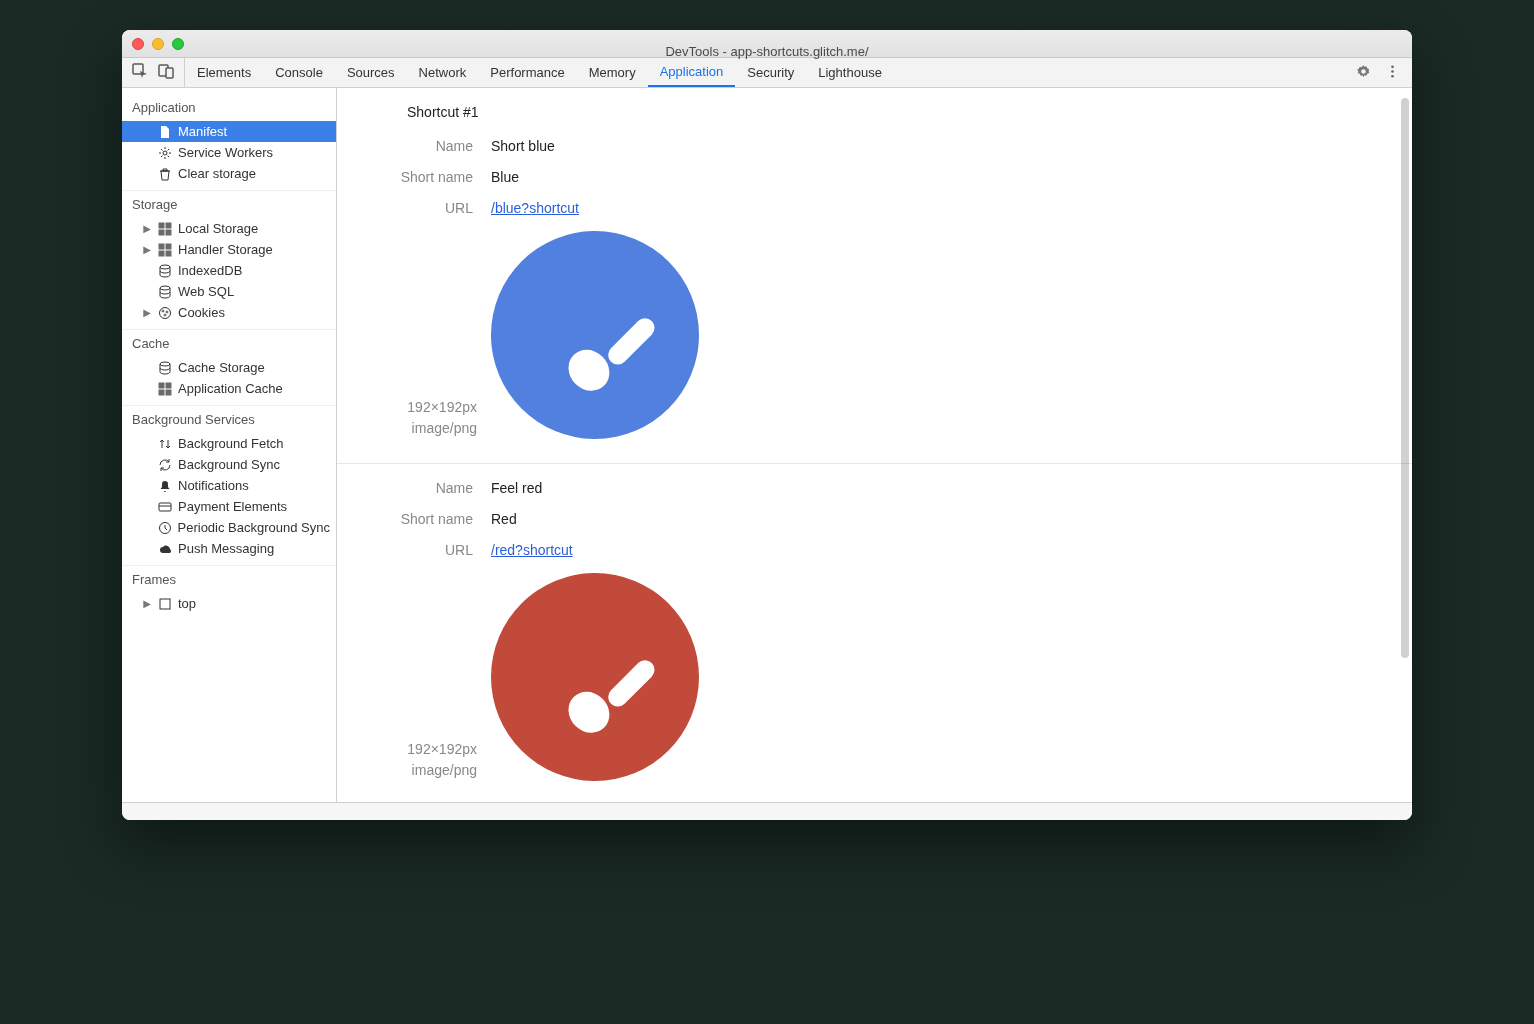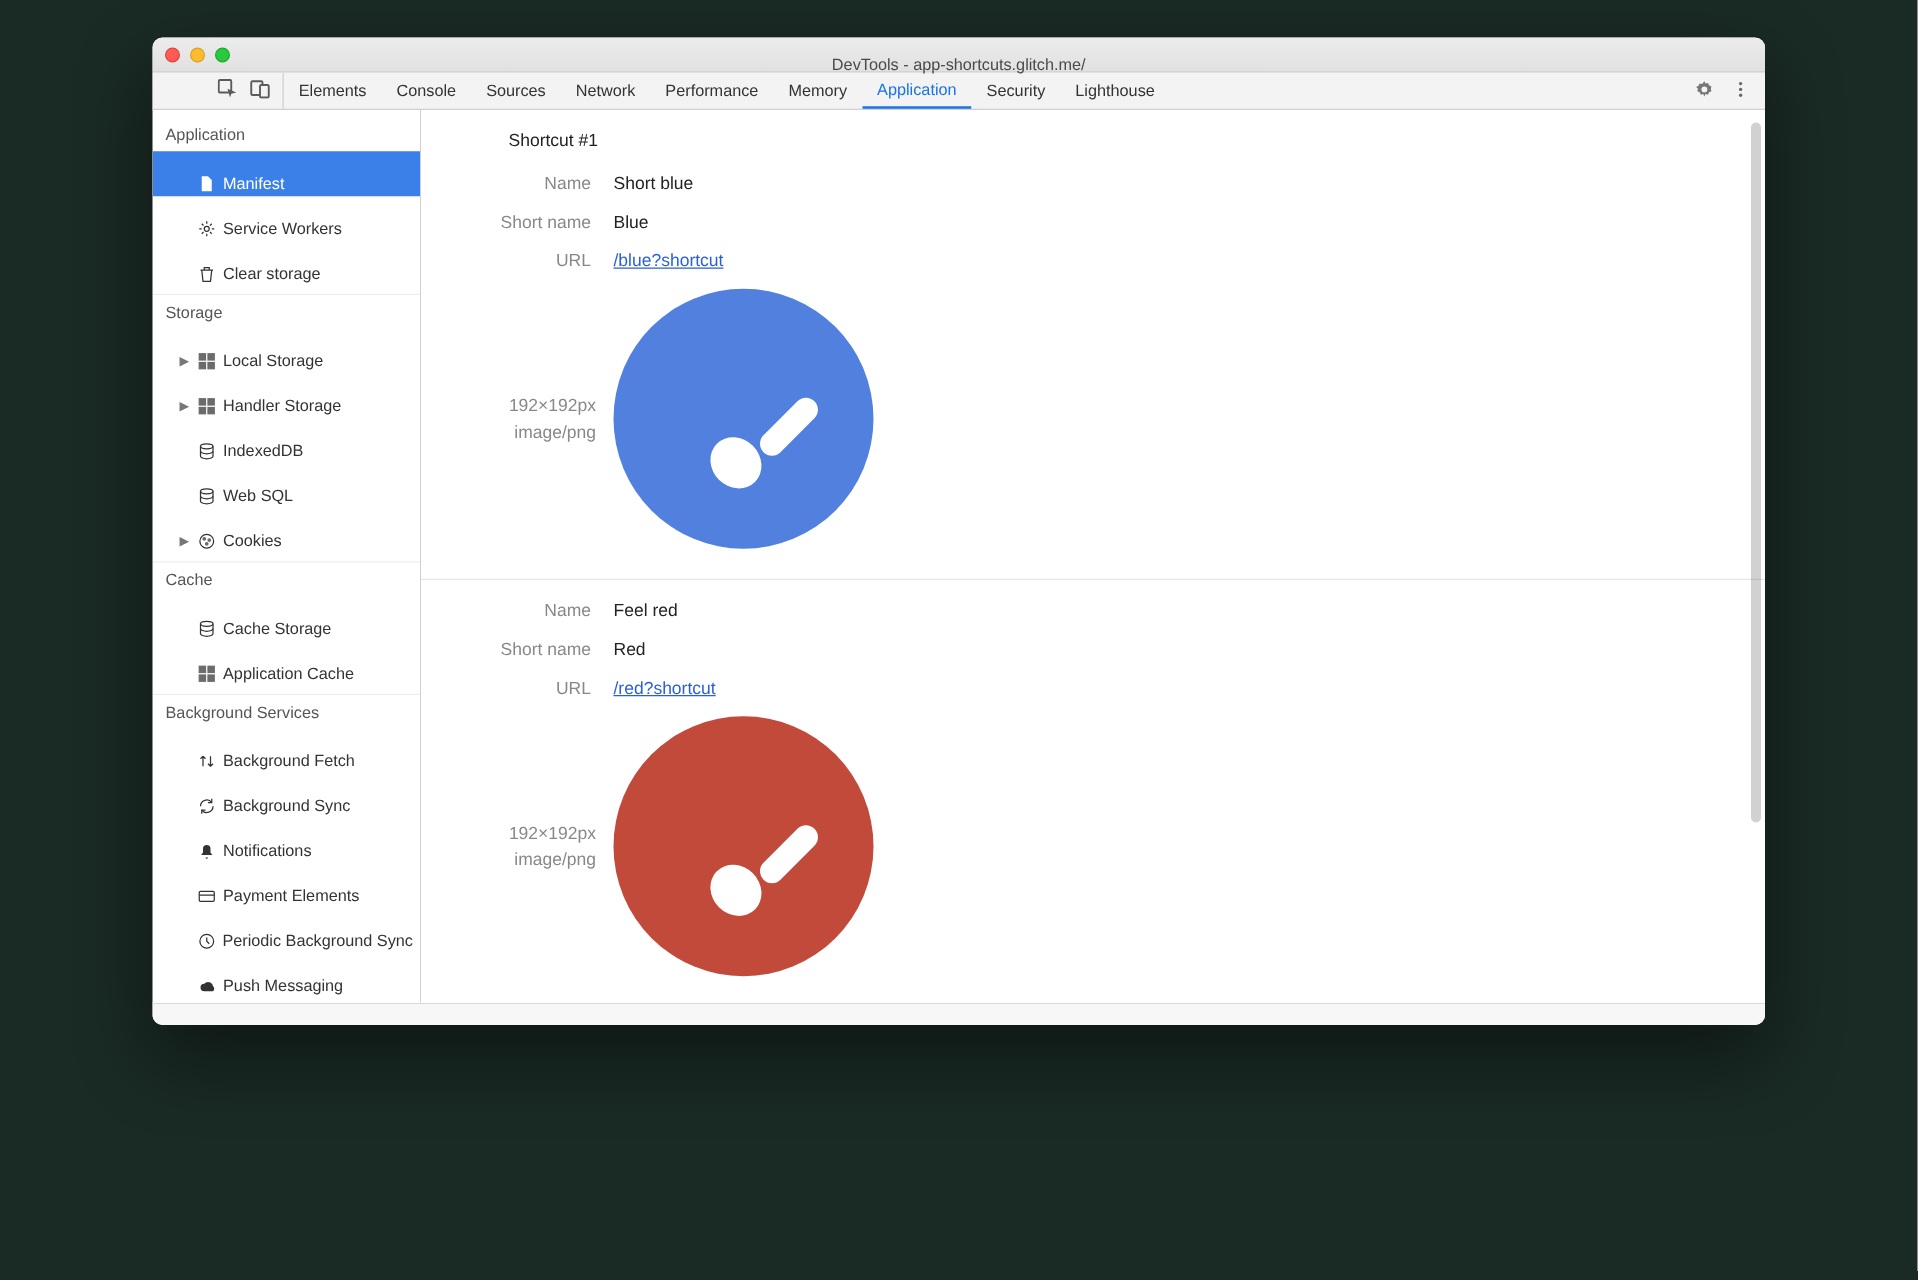--- a/index.html
+++ b/index.html
@@ -41,21 +41,20 @@
     font-size:13px; color:#4a4a4a; pointer-events:none;margin-top:16px;
   }
   .toolbar {
     height: 30px;
     background:#f3f3f3;
     border-bottom:1px solid #d0d0d0;
     display:flex;
     align-items:center;
     font-size:13px;
     color:#555;
-    padding-left:42px;
   }
   .toolbar .lefticons { display:flex; gap:10px; padding:0 10px; border-right:1px solid #d0d0d0; height:100%; align-items:center; }
   .toolbar .lefticons svg { width:16px; height:16px; fill:none; stroke:#5a5a5a; stroke-width:1.5; }
   .tabs { display:flex; height:100%; align-items:stretch; }
   .tab { padding:0 12px; display:flex; align-items:center; cursor:default; color:#333; }
   .tab.active { color:#1a73e8; border-bottom:2px solid #1a73e8; }
   .toolbar .right { margin-left:auto; display:flex; gap:14px; padding:0 12px; align-items:center; color:#666; }
   .toolbar .right svg { width:15px; height:15px; fill:#666; }
 
   .body { flex:1; display:flex; overflow:hidden; }
@@ -65,38 +64,38 @@
     background:#fff;
     overflow:auto;
     font-size:13px;
     color:#333;
     padding-top:6px;
   }
   .group-header { padding:6px 10px 6px 10px; color:#555; border-top:1px solid #eee; margin-top:6px; }
   .group-header.first { border-top:none; margin-top:0; }
   .item {
     display:flex; align-items:center; gap:6px;
-    padding:18px 6px 3px 20px;
+    padding:3px 6px 3px 20px;
     white-space:nowrap;
   }
   .item.selected { background:#3b7fe8; color:#fff; }
   .item .caret { width:10px; text-align:center; color:#777; font-size:10px; }
   .item .noc { width:10px; }
   .item .ico { width:14px; height:14px; display:inline-flex; align-items:center; justify-content:center; }
   .item .ico svg { width:14px; height:14px; fill:#6b6b6b; stroke:#6b6b6b; }
   .item.selected .ico svg { fill:#fff; stroke:#fff; }
 
   .main { flex:1; overflow:auto; background:#fff; position:relative; }
   .shortcut-block { border-bottom:1px solid #e7e7e7; padding:16px 24px 24px; }
   .shortcut-title { font-weight:400; font-size:14px; color:#222; margin-bottom:18px;margin-left:46px; }
   .row { display:flex; align-items:flex-start; margin-bottom:15px; font-size:14px; }
   .row .label { width:130px; text-align:right; color:#888; padding-right:18px; }
   .row .value { color:#222; }
   .row .value a { color:#2b5fd9; text-decoration:underline; }
-  .iconrow { display:flex; align-items:center; }
+  .iconrow { display:flex; align-items:flex-end; }
   .iconrow .meta { width:130px; text-align:right; color:#888; padding-right:14px; font-size:14px; line-height:1.5; }
   .iconcircle {
     width:208px; height:208px; border-radius:50%;
     position:relative;
     display:flex; align-items:center; justify-content:center;
   }
   .iconcircle svg { width:120px; height:120px; position:absolute; right:28px; bottom:24px; }
 
   .scrollbar-ghost {
     position:absolute; right:3px; top:10px; width:8px; height:560px;

